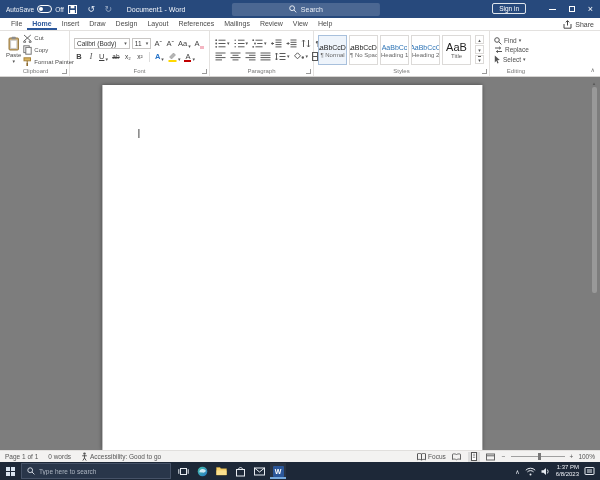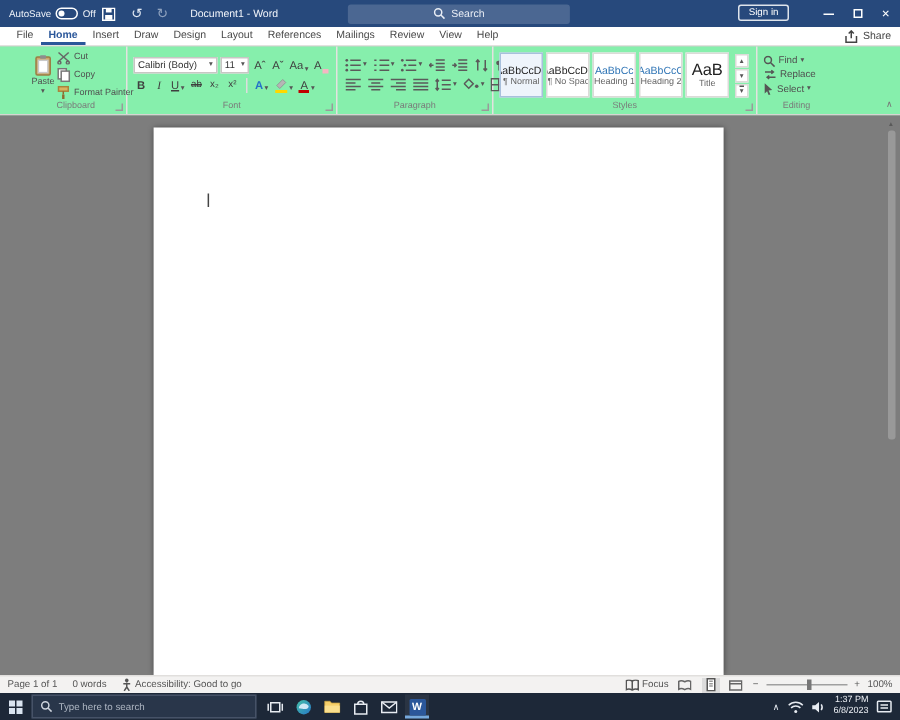--- a/index.html
+++ b/index.html
@@ -19,39 +19,39 @@
 .win-controls{position:absolute;right:0;top:0;height:18px;display:flex}
 .wc{width:19px;height:18px;display:flex;align-items:center;justify-content:center;color:#fff;font-size:9px}
 .maxbox{width:6px;height:6px;border:1px solid #fff}
 .minline{width:7px;height:1px;background:#fff}
 
 .tabs-row{height:13px;background:#fff;display:flex;align-items:flex-end;padding:0 6px;border-bottom:1px solid #e3e1df;flex:0 0 auto}
 .tab{padding:0 5px;line-height:12px;font-size:7px;color:#4a4a4a}
 .tab.selected{color:var(--accent,#2b579a);font-weight:700;box-shadow:inset 0 -2px 0 var(--accent,#2b579a)}
 .share{margin-left:auto;display:flex;align-items:center;gap:3px;color:#444;font-size:7px;padding-bottom:1px}
 
-.ribbon{height:46px;background:#86efac;border-bottom:1px solid #d6d4d2;display:flex;align-items:stretch;padding-left:17px;flex:0 0 auto;position:relative}
+.ribbon{height:46px;background:#ffffff;border-bottom:1px solid #d6d4d2;display:flex;align-items:stretch;padding-left:2px;flex:0 0 auto;position:relative}
 .group{display:flex;flex-direction:column;border-right:1px solid #e4e2e0;padding:2px 4px 0;position:relative}
 .gbody{display:flex;flex:1 1 auto;align-items:center}
 .glabel{display:flex;align-items:center;justify-content:center;font-size:6px;color:#7a7a7a;padding:1px 0 2px}
 .launcher{position:absolute;right:2px;bottom:2px;width:5px;height:5px;border-right:1px solid #9a9a9a;border-bottom:1px solid #9a9a9a}
 .dd{font-size:5px;color:#555;line-height:1}
 .cmd-label{font-size:6px;color:#4f4f4f;white-space:nowrap}
 .paste{display:flex;flex-direction:column;align-items:center;justify-content:center;gap:1px;width:24px}
 .clip-small{display:flex;flex-direction:column;gap:2px;justify-content:center;padding-left:2px}
 .scmd{display:flex;align-items:center;gap:2px}
 .rows{display:flex;flex-direction:column;gap:2px;justify-content:center;width:100%}
 .frow{display:flex;align-items:center;gap:2px}
 .combo{height:11px;border:1px solid #c8c6c4;background:#fff;display:flex;align-items:center;justify-content:space-between;padding:0 2px;font-size:6.5px;color:#333}
 .fbtn{min-width:10px;height:11px;display:flex;align-items:flex-end;justify-content:center;gap:1px;padding:0 1px;font-size:7.5px;line-height:10px;color:#3f3f3f}
 .vsep{width:1px;height:10px;background:#ddd;margin:0 2px}
 .abar{display:flex;flex-direction:column;align-items:center;line-height:1}
 .colorbar{width:7px;height:2px;display:block}
 .pbtn{height:11px;display:flex;align-items:center;justify-content:center;gap:1px;padding:0 1px}
-.gallery{display:flex;gap:2px;align-items:flex-end}
+.gallery{display:flex;gap:2px;align-items:flex-start}
 .scell{width:29px;height:30px;border:1px solid #dcdad8;background:#fff;display:flex;flex-direction:column;align-items:center;justify-content:center;overflow:hidden}
 .scell.selected{border-color:#a8c0dc;background:#eef4fb}
 .sprev{font-size:7px;line-height:9px;white-space:nowrap;color:#222}
 .sprev.h{color:var(--heading,#2e74b5)}
 .sprev.t{font-size:11px;line-height:12px}
 .sname{font-size:6px;color:#666;white-space:nowrap;max-width:27px;overflow:hidden}
 .gal-scroll{display:flex;flex-direction:column;gap:1px;margin-left:2px}
 .gsbtn{width:9px;height:9px;border:1px solid #dcdad8;background:#fff;display:flex;align-items:center;justify-content:center;font-size:5px;color:#555}
 .gsbtn.more span{border-top:1px solid #555}
 .edit-rows{display:flex;flex-direction:column;gap:1px;justify-content:center}

